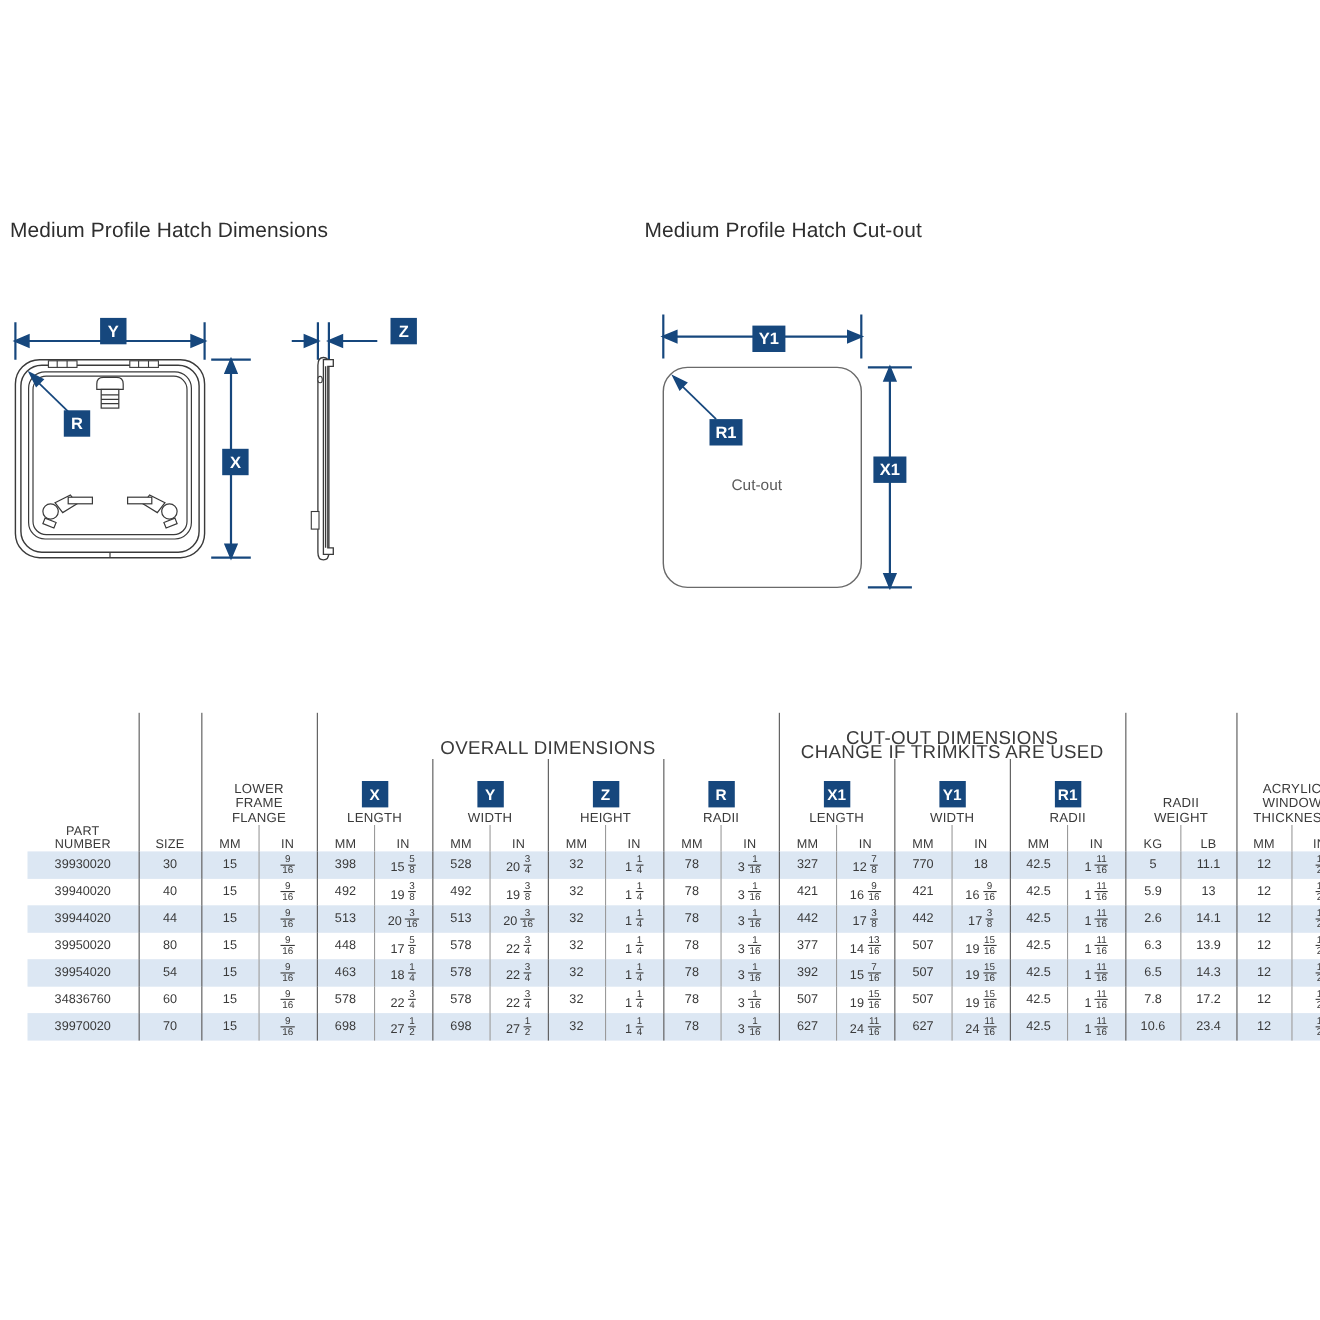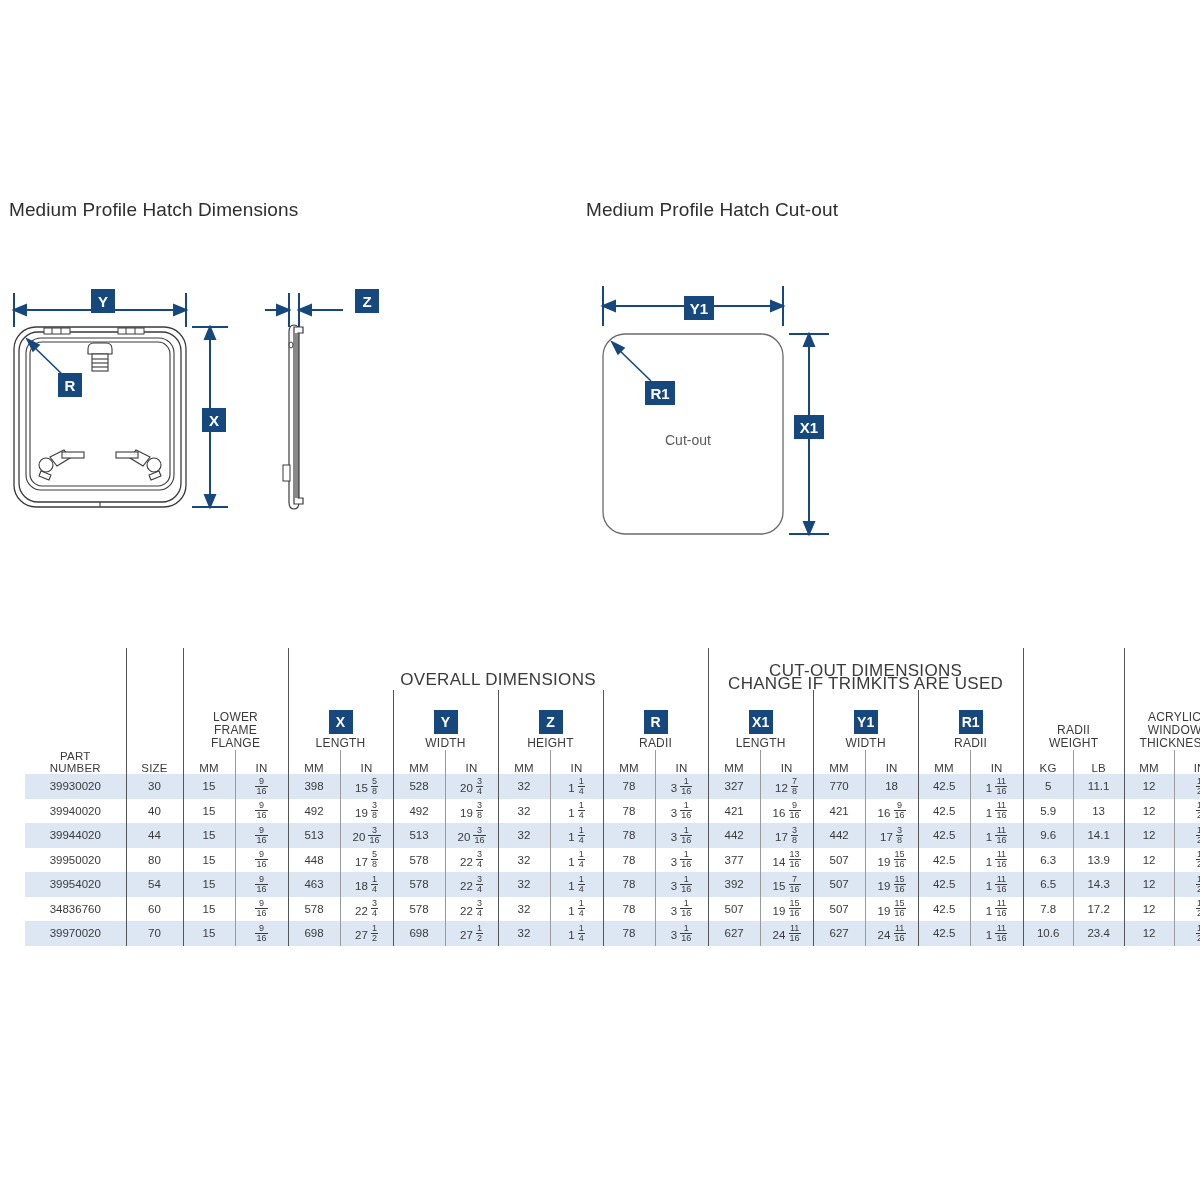--- a/index.html
+++ b/index.html
@@ -480,21 +480,21 @@
             <td class="rule-major">32</td>
             <td class="minor-sep"><span class="mix"><span class="whole">1</span> <span class="fr"><span class="n">1</span><span class="d">4</span></span></span></td>
             <td class="rule-major">78</td>
             <td class="minor-sep"><span class="mix"><span class="whole">3</span> <span class="fr"><span class="n">1</span><span class="d">16</span></span></span></td>
             <td class="rule-major">442</td>
             <td class="minor-sep"><span class="mix"><span class="whole">17</span> <span class="fr"><span class="n">3</span><span class="d">8</span></span></span></td>
             <td class="rule-major">442</td>
             <td class="minor-sep"><span class="mix"><span class="whole">17</span> <span class="fr"><span class="n">3</span><span class="d">8</span></span></span></td>
             <td class="rule-major">42.5</td>
             <td class="minor-sep"><span class="mix"><span class="whole">1</span> <span class="fr"><span class="n">11</span><span class="d">16</span></span></span></td>
-            <td class="rule-major">9.6</td>
+            <td class="rule-major">2.6</td>
             <td class="minor-sep">14.1</td>
             <td class="rule-major">12</td>
             <td class="minor-sep rule-right"><span class="mix"><span class="fr"><span class="n">1</span><span class="d">2</span></span></span></td>
           </tr>
           <tr class="data">
             <td>39950020</td>
             <td class="rule-major">80</td>
             <td class="rule-major">15</td>
             <td class="minor-sep"><span class="mix"><span class="fr"><span class="n">9</span><span class="d">16</span></span></span></td>
             <td class="rule-major">448</td>

